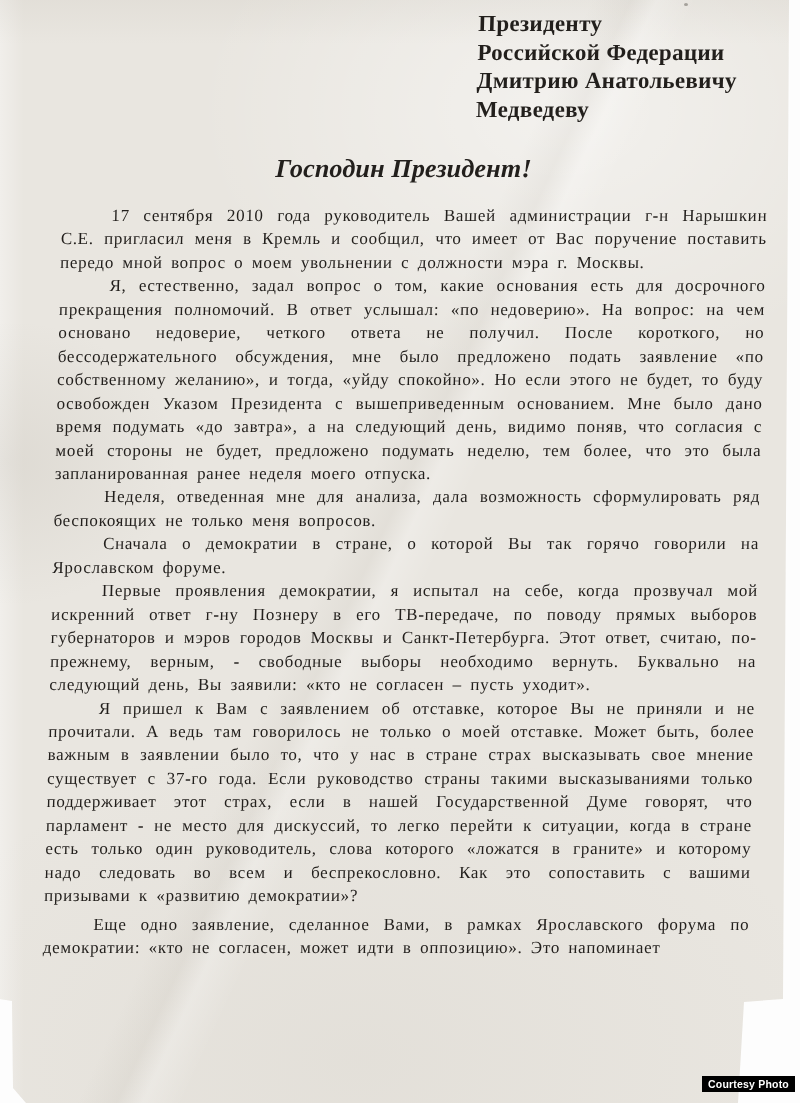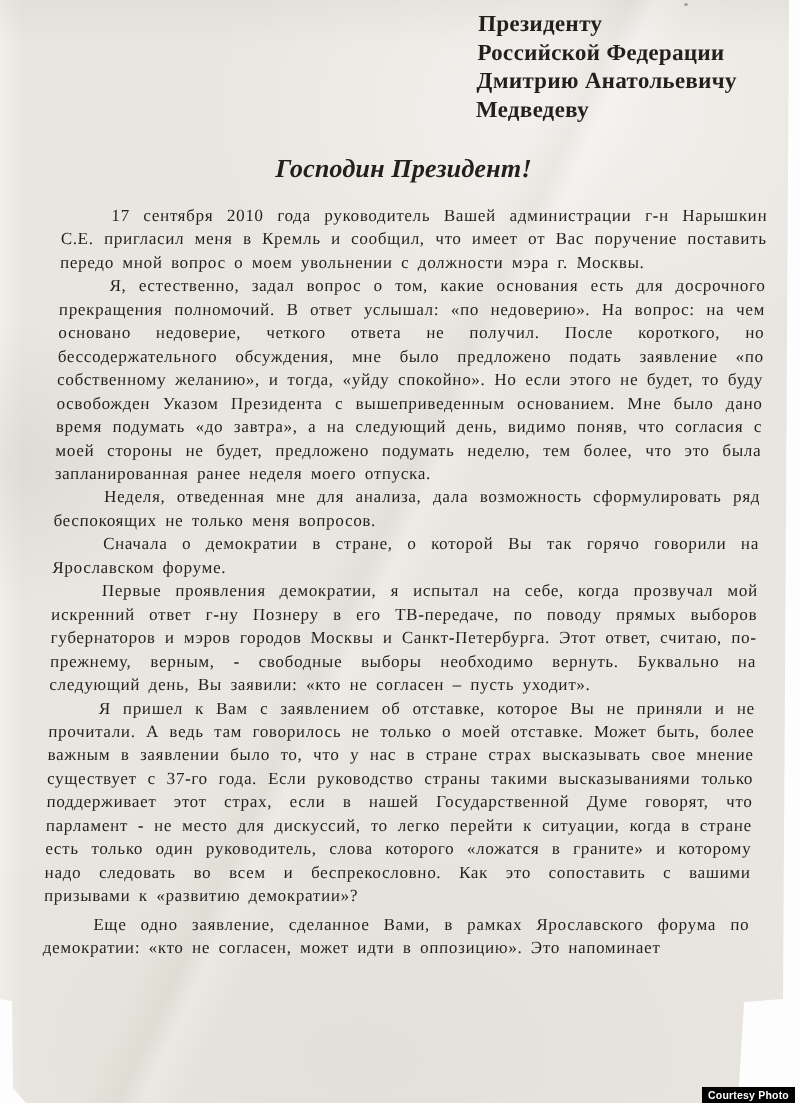--- a/index.html
+++ b/index.html
@@ -77,21 +77,21 @@
     left: 684px;
     top: 3px;
     width: 4px;
     height: 3px;
     border-radius: 50%;
     background: rgba(110,105,98,0.55);
   }
   .badge {
     position: absolute;
     right: 5px;
-    bottom: 0;
+    bottom: 11px;
     background: #000000;
     color: #ffffff;
     font-family: "Liberation Sans", sans-serif;
     font-weight: bold;
     font-size: 10.5px;
     line-height: 12px;
     padding: 2px 6px 2px 6px;
     letter-spacing: 0.2px;
   }
 </style>

